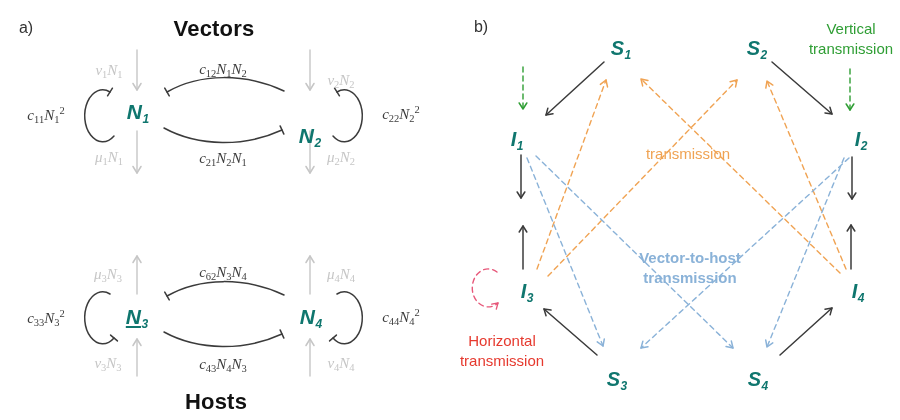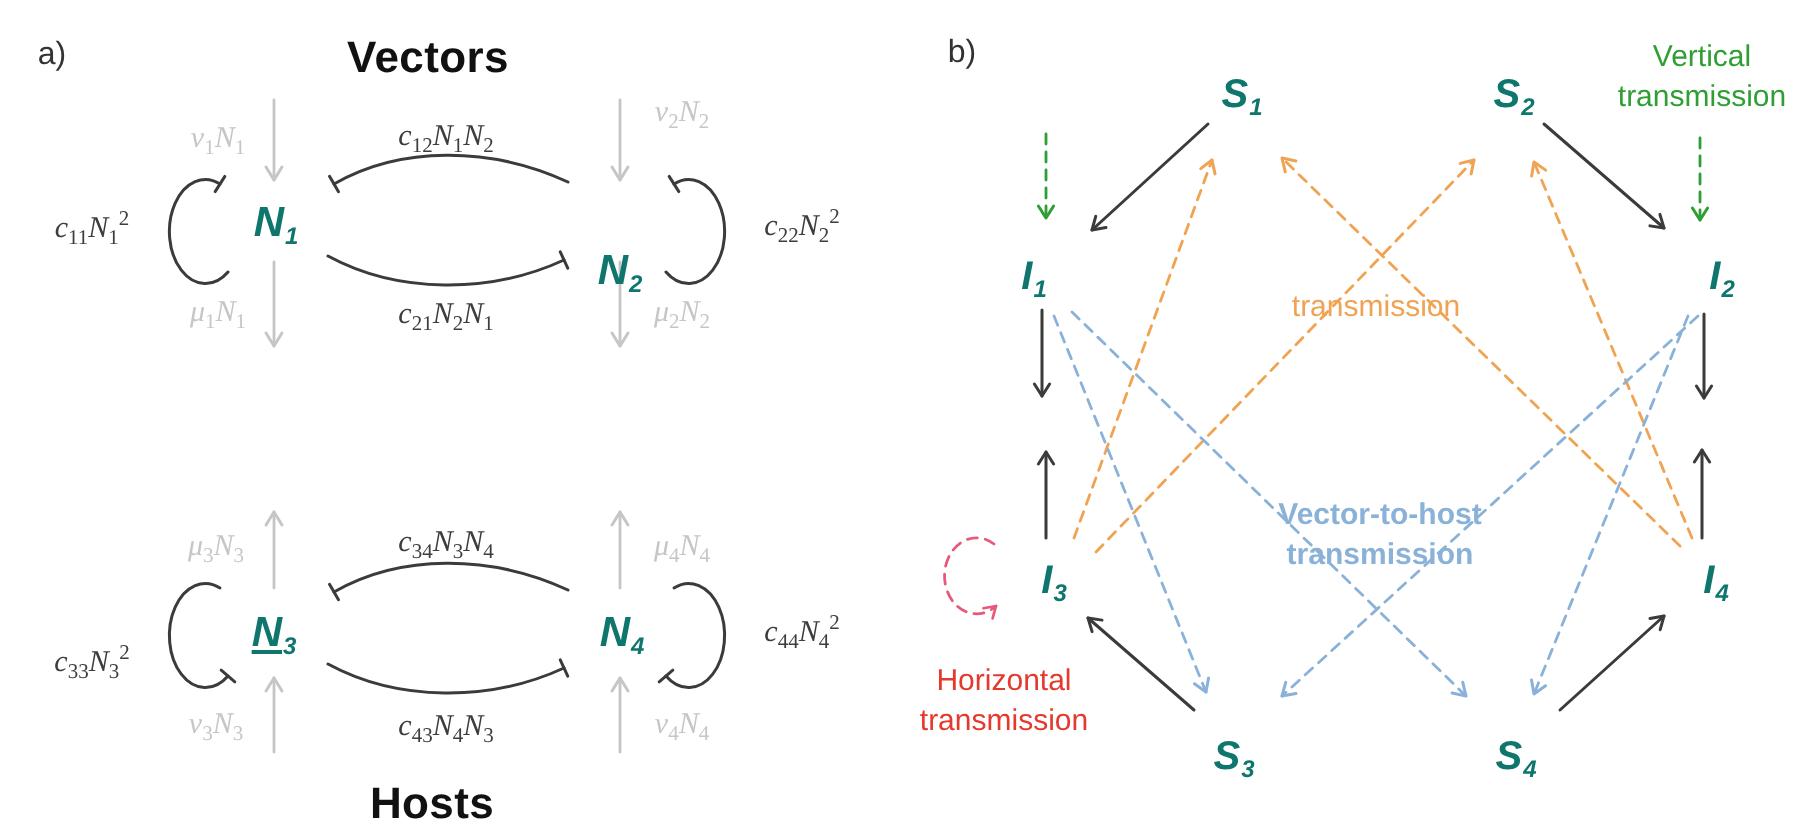--- a/index.html
+++ b/index.html
@@ -120,34 +120,34 @@
   <div class="lbl fig-title" style="left:214px;top:29px;">Vectors</div>
   <div class="lbl fig-title" style="left:216px;top:402px;">Hosts</div>
 
   <div class="lbl node big" style="left:138px;top:112px;"><span>N</span><sub>1</sub></div>
   <div class="lbl node big" style="left:310px;top:112px;margin-top:24px;"><span>N</span><sub>2</sub></div>
   <div class="lbl node big" style="left:137px;top:317px;text-decoration:underline;"><span>N</span><sub>3</sub></div>
   <div class="lbl node big" style="left:311px;top:317px;"><span>N</span><sub>4</sub></div>
 
   <div class="lbl math gray" style="left:109px;top:70px;"><span>ν</span><sub>1</sub><span>N</span><sub>1</sub></div>
   <div class="lbl math gray" style="left:109px;top:157px;"><span>μ</span><sub>1</sub><span>N</span><sub>1</sub></div>
-  <div class="lbl math gray" style="left:341px;top:57px;"><span>ν</span><sub>2</sub><span>N</span><sub>2</sub></div>
+  <div class="lbl math gray" style="left:341px;top:80px;"><span>ν</span><sub>2</sub><span>N</span><sub>2</sub></div>
   <div class="lbl math gray" style="left:341px;top:157px;"><span>μ</span><sub>2</sub><span>N</span><sub>2</sub></div>
   <div class="lbl math" style="left:223px;top:69px;"><span>c</span><sub>12</sub><span>N</span><sub>1</sub><span>N</span><sub>2</sub></div>
   <div class="lbl math" style="left:223px;top:158px;"><span>c</span><sub>21</sub><span>N</span><sub>2</sub><span>N</span><sub>1</sub></div>
   <div class="lbl math" style="left:46px;top:115px;"><span>c</span><sub>11</sub><span>N</span><sub>1</sub><sup>2</sup></div>
   <div class="lbl math" style="left:401px;top:114px;"><span>c</span><sub>22</sub><span>N</span><sub>2</sub><sup>2</sup></div>
 
   <div class="lbl math gray" style="left:108px;top:274px;"><span>μ</span><sub>3</sub><span>N</span><sub>3</sub></div>
   <div class="lbl math gray" style="left:108px;top:363px;"><span>ν</span><sub>3</sub><span>N</span><sub>3</sub></div>
   <div class="lbl math gray" style="left:341px;top:274px;"><span>μ</span><sub>4</sub><span>N</span><sub>4</sub></div>
   <div class="lbl math gray" style="left:341px;top:363px;"><span>ν</span><sub>4</sub><span>N</span><sub>4</sub></div>
-  <div class="lbl math" style="left:223px;top:272px;"><span>c</span><sub>34</sub><span>N</span><sub>3</sub><span>N</span><sub>4</sub></div>
+  <div class="lbl math" style="left:223px;top:272px;"><span>c</span><sub>62</sub><span>N</span><sub>3</sub><span>N</span><sub>4</sub></div>
   <div class="lbl math" style="left:223px;top:364px;"><span>c</span><sub>43</sub><span>N</span><sub>4</sub><span>N</span><sub>3</sub></div>
-  <div class="lbl math" style="left:46px;top:318px;margin-top:14px;"><span>c</span><sub>33</sub><span>N</span><sub>3</sub><sup>2</sup></div>
+  <div class="lbl math" style="left:46px;top:318px;"><span>c</span><sub>33</sub><span>N</span><sub>3</sub><sup>2</sup></div>
   <div class="lbl math" style="left:401px;top:317px;"><span>c</span><sub>44</sub><span>N</span><sub>4</sub><sup>2</sup></div>
 
   <div class="lbl panel-tag" style="left:481px;top:27px;">b)</div>
 
   <div class="lbl node" style="left:621px;top:48px;"><span>S</span><sub>1</sub></div>
   <div class="lbl node" style="left:757px;top:48px;"><span>S</span><sub>2</sub></div>
   <div class="lbl node" style="left:517px;top:139px;"><span>I</span><sub>1</sub></div>
   <div class="lbl node" style="left:861px;top:139px;"><span>I</span><sub>2</sub></div>
   <div class="lbl node" style="left:527px;top:291px;"><span>I</span><sub>3</sub></div>
   <div class="lbl node" style="left:858px;top:291px;"><span>I</span><sub>4</sub></div>

